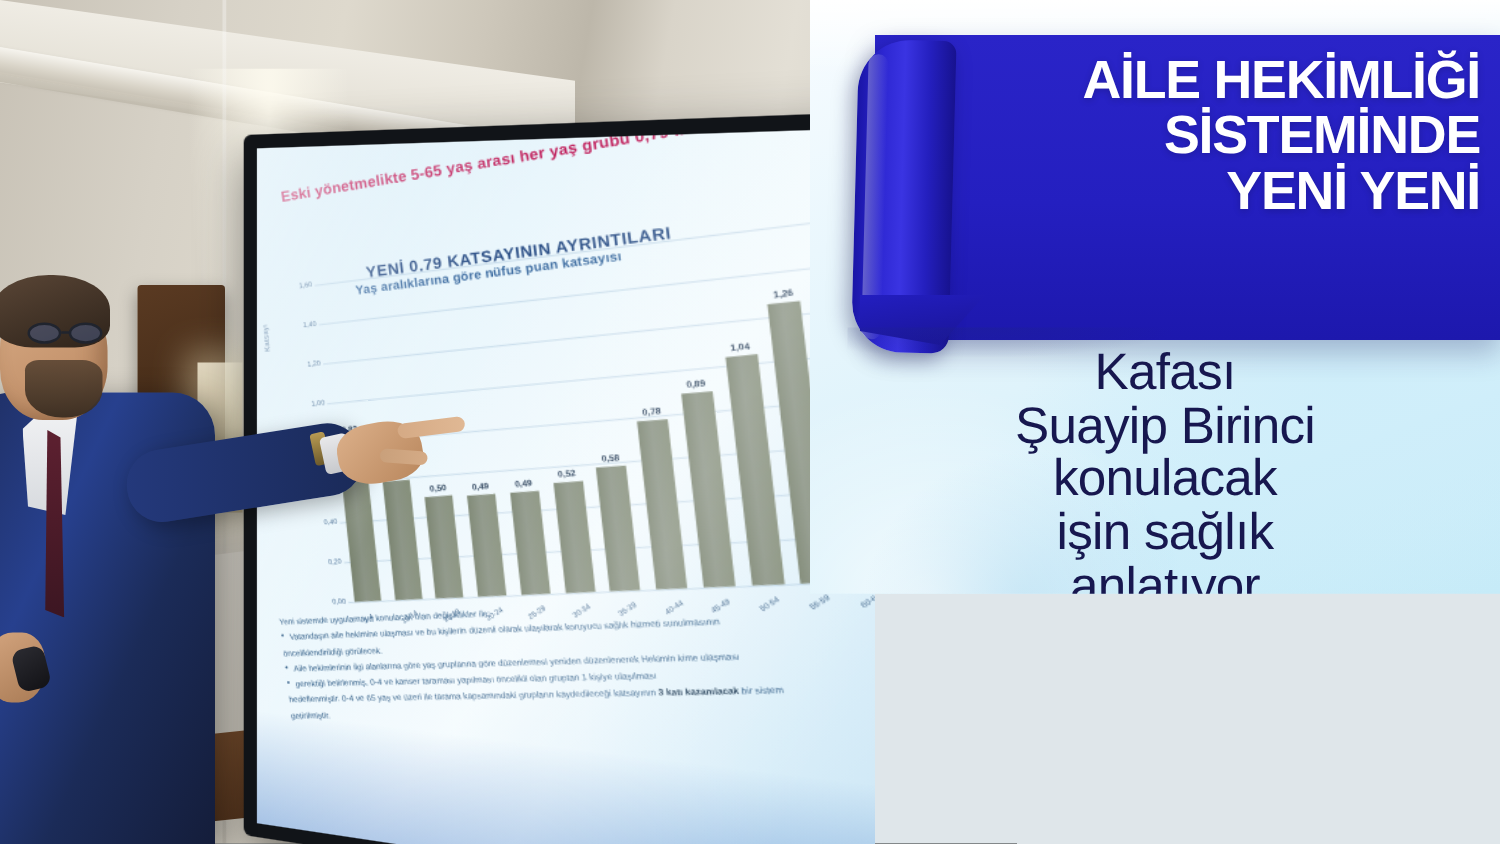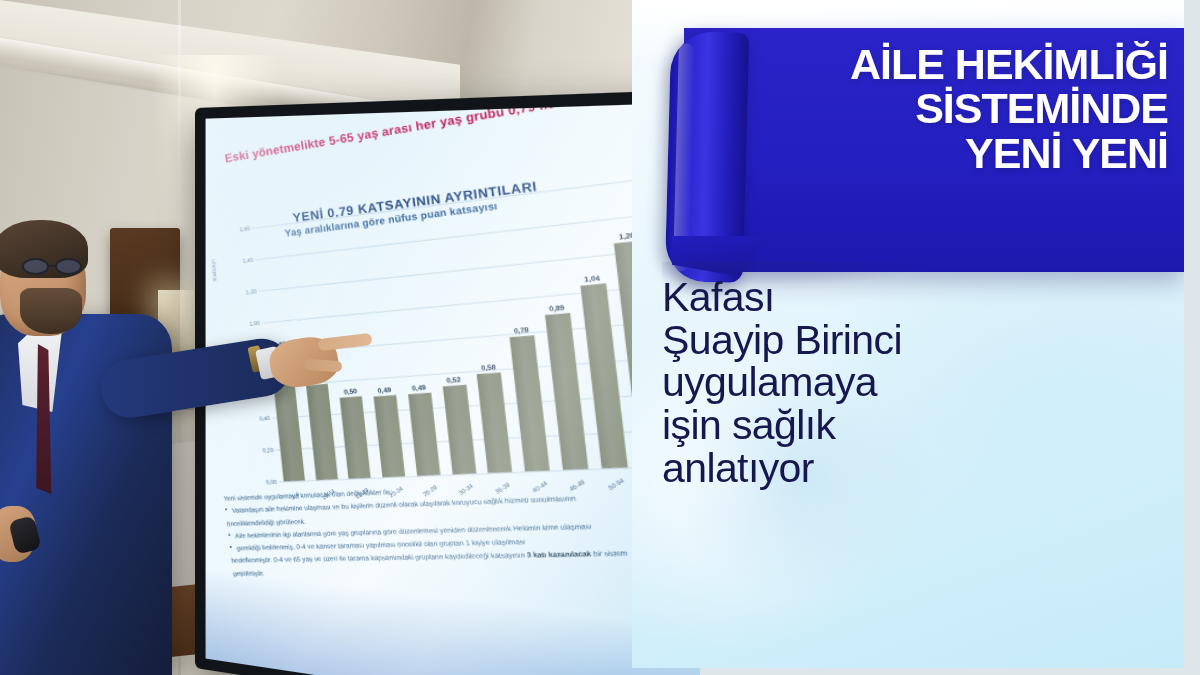--- a/index.html
+++ b/index.html
@@ -139,21 +139,21 @@
   .finger{position:absolute;left:336px;top:140px;width:54px;height:12px;
     background:linear-gradient(90deg,#d5aa85,#e0b894);border-radius:8px;transform:rotate(-7deg);}
   .finger2{position:absolute;left:322px;top:164px;width:38px;height:11px;
     background:linear-gradient(90deg,#c9a07b,#d5ab86);border-radius:8px;transform:rotate(4deg);}
   .clicker{position:absolute;left:30px;top:322px;width:26px;height:34px;
     background:linear-gradient(160deg,#2b2b31,#121216);border-radius:9px;transform:rotate(-14deg);}
   .hand2{position:absolute;left:8px;top:310px;width:46px;height:56px;
     background:linear-gradient(150deg,#d3a47e,#a97b55);border-radius:44% 40% 46% 42%;}
 
   
-  #panel{position:absolute;left:632px;top:0;width:552px;height:668px;overflow:hidden;
+  #panel{position:absolute;left:648px;top:0;width:552px;height:475px;overflow:hidden;
     background:
       radial-gradient(ellipse 420px 320px at 78% 62%,#cfeefa 0%,rgba(207,238,250,0) 62%),
       linear-gradient(160deg,#f7fcff 0%,#eaf7fd 30%,#dff3fb 55%,#cfeefa 76%,#c6ebf8 100%);
   }
   .panel-top-fade{position:absolute;left:0;top:0;width:100%;height:60px;
     background:linear-gradient(180deg,#ffffff,rgba(255,255,255,0));}
   .panel-wisp{position:absolute;left:-40px;top:300px;width:340px;height:360px;
     background:radial-gradient(ellipse at 40% 50%,rgba(255,255,255,.75),rgba(255,255,255,0) 68%);}
   .panel-wisp2{position:absolute;left:40px;top:360px;width:260px;height:240px;
     background:radial-gradient(ellipse at 50% 50%,rgba(150,205,235,.35),rgba(150,205,235,0) 70%);
@@ -177,21 +177,21 @@
   .ribbon-shadow{position:absolute;left:30px;top:262px;width:260px;height:24px;
     background:radial-gradient(ellipse at 40% 0%,rgba(30,40,120,.22),rgba(30,40,120,0) 72%);}
 
   .headline{position:absolute;left:60px;top:42px;width:486px;
     text-align:right;padding-right:10px;
     color:#ffffff;font-weight:700;font-size:43px;line-height:1.03;
     letter-spacing:-1px;text-shadow:0 2px 6px rgba(0,0,0,.18);}
   .headline div{white-space:nowrap;}
 
   .deck{position:absolute;left:30px;top:276px;width:516px;
-    text-align:left;padding-right:8px;
+    text-align:center;padding-right:8px;
     color:#17174f;font-weight:400;font-size:41px;line-height:1.04;
     letter-spacing:-.6px;}
   .deck div{white-space:nowrap;}
 </style>
 </head>
 <body>
 
 <div id="stage">
 
   <div id="photo">
@@ -358,19 +358,19 @@
     <div class="ribbon-shadow"></div>
 
     <div class="headline">
         <div>AİLE HEKİMLİĞİ</div>
         <div>SİSTEMİNDE</div>
         <div>YENİ YENİ</div>
       </div>
     <div class="deck">
         <div>Kafası</div>
         <div>Şuayip Birinci</div>
-        <div>uygulamaya</div>
+        <div>konulacak</div>
         <div>işin sağlık</div>
         <div>anlatıyor</div>
       </div>
   </div>
 
 </div>
 
 </body></html>

